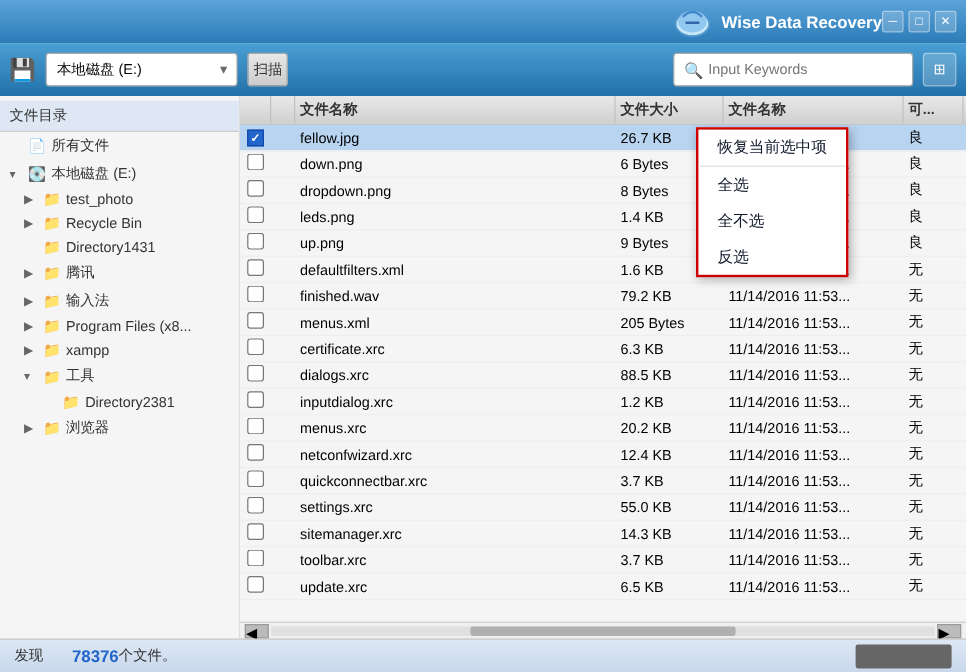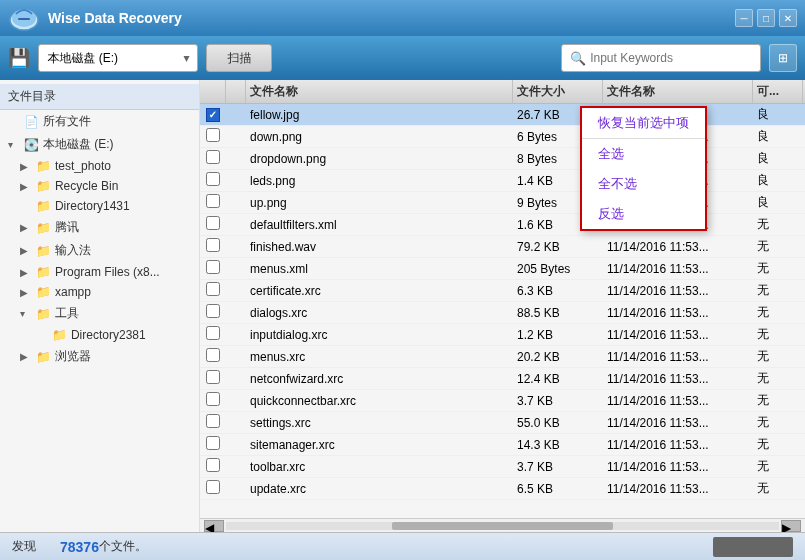--- a/index.html
+++ b/index.html
@@ -4,21 +4,21 @@
   <style>
     * { box-sizing: border-box; margin: 0; padding: 0; font-family: 'Microsoft YaHei', Arial, sans-serif; font-size: 12px; }
     body { width: 805px; height: 560px; overflow: hidden; background: #f0f0f0; }
 
     
     .titlebar {
       background: linear-gradient(to bottom, #5ba3d9, #2c7cb8);
       height: 36px;
       display: flex;
       align-items: center;
-      justify-content: space-between;
+      justify-content: flex-end;
       padding: 0 8px;
       color: white;
     }
     .titlebar-left { display: flex; align-items: center; gap: 8px; }
     .titlebar-logo { width: 32px; height: 32px; }
     .titlebar-title { font-size: 14px; font-weight: bold; color: white; }
     .titlebar-controls { display: flex; gap: 4px; }
     .titlebar-btn {
       width: 18px; height: 18px;
       background: rgba(255,255,255,0.2);
@@ -48,21 +48,21 @@
       padding: 0 8px;
       min-width: 160px;
       cursor: pointer;
       gap: 4px;
     }
     .scan-btn {
       background: linear-gradient(to bottom, #e8e8e8, #ccc);
       border: 1px solid #aaa;
       border-radius: 3px;
       height: 28px;
-      padding: 0 20px;
+      padding: 0 4px;
       cursor: pointer;
       font-size: 12px;
       color: #333;
     }
     .spacer { flex: 1; }
     .search-box {
       display: flex; align-items: center;
       background: white;
       border: 1px solid #aaa;
       border-radius: 3px;
@@ -168,21 +168,21 @@
       left: 380px;
       background: white;
       border: 2px solid #cc0000;
       box-shadow: 2px 2px 8px rgba(0,0,0,0.3);
       z-index: 100;
       min-width: 120px;
     }
     .context-menu-item {
       padding: 6px 16px;
       cursor: pointer;
-      color: #6d28d9;
+      color: #0f172a;
       white-space: nowrap;
       font-size: 13px;
     }
     .context-menu-separator { height: 1px; background: #ddd; }
 
     
     .hscrollbar {
       height: 14px;
       background: #f0f0f0;
       border-top: 1px solid #ccc;

